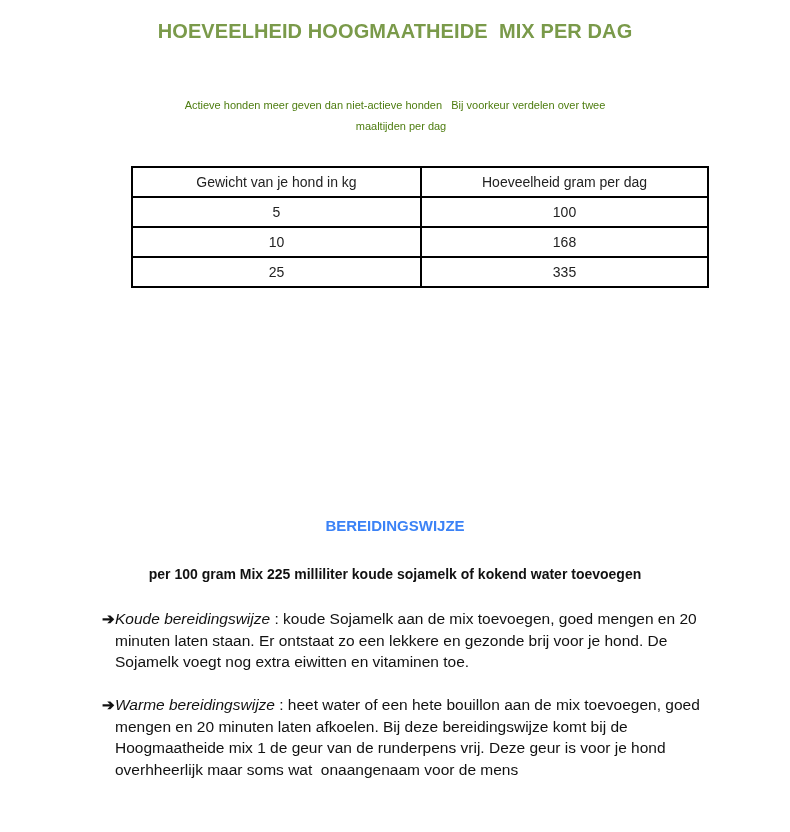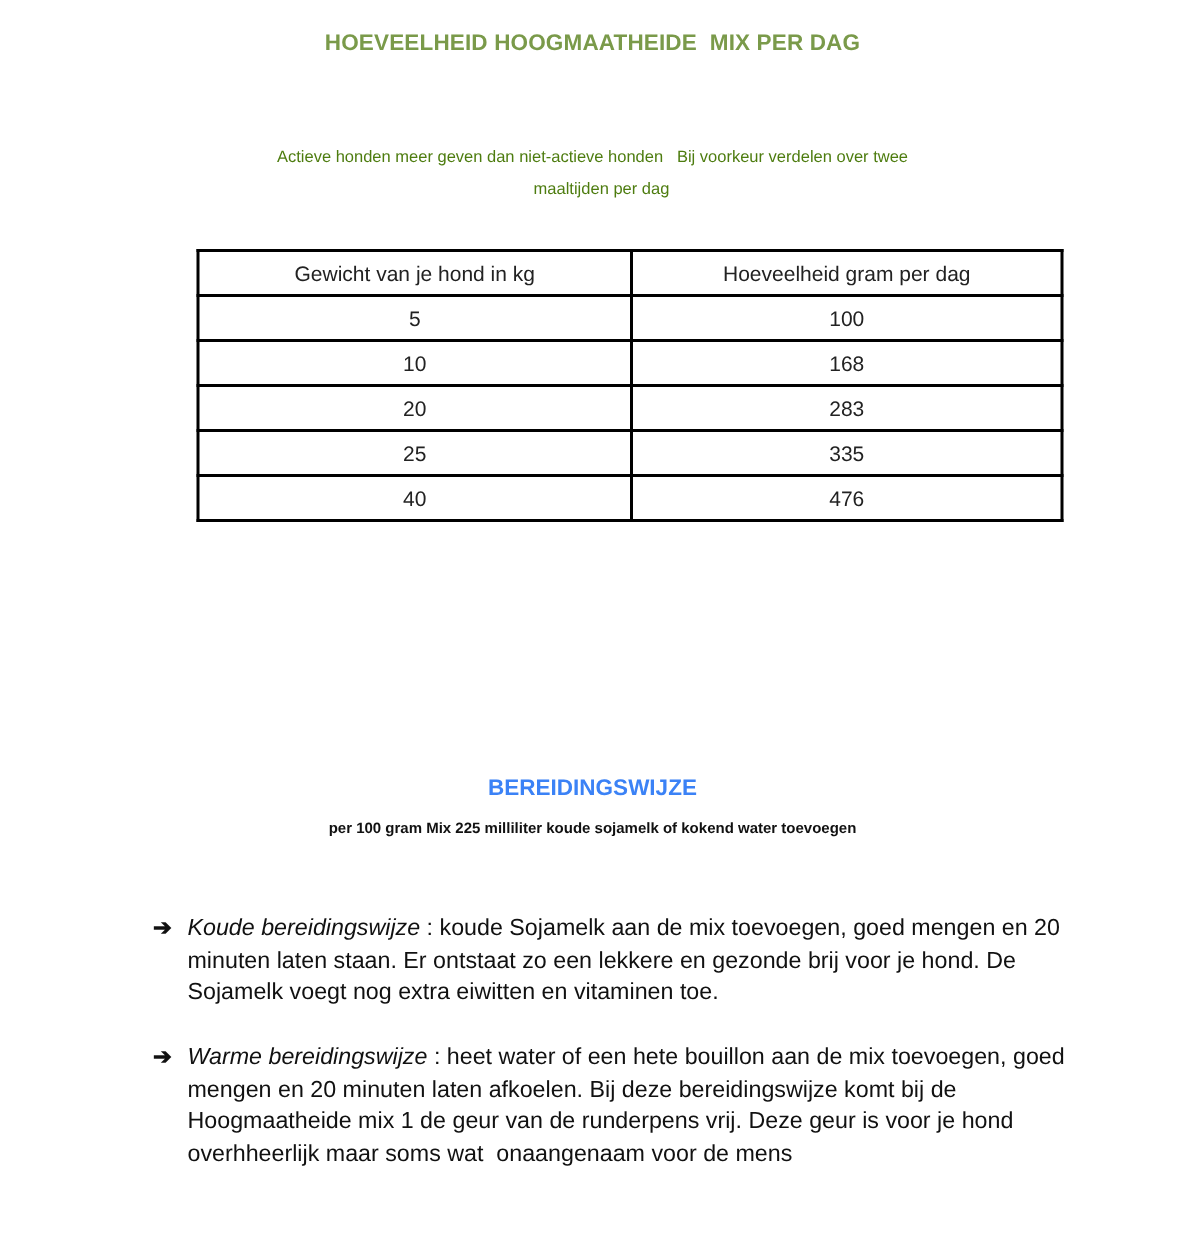--- a/index.html
+++ b/index.html
@@ -15,21 +15,21 @@
       font-family: "Liberation Sans", sans-serif;
       color: #111111;
     }
     .title {
       position: absolute;
       left: 0;
       width: 790px;
       top: 20px;
       text-align: center;
       font-weight: bold;
-      font-size: 15px;
+      font-size: 20px;
       color: #7a9a4a;
       white-space: pre;
       letter-spacing: 0.1px;
     }
     .intro {
       position: absolute;
       left: 70px;
       width: 650px;
       top: 95px;
       text-align: center;
@@ -68,44 +68,44 @@
       top: 517px;
       text-align: center;
       font-weight: bold;
       font-size: 15px;
       color: #3b82f6;
     }
     .subtitle {
       position: absolute;
       left: 0;
       width: 790px;
-      top: 547px;
+      top: 566px;
       text-align: center;
       font-weight: bold;
-      font-size: 10px;
+      font-size: 14px;
       color: #111;
     }
     .bullet {
       position: absolute;
       left: 102px;
       width: 620px;
       font-size: 15.5px;
       line-height: 21.5px;
       color: #111;
     }
     .bullet .arrow {
       position: absolute;
       left: 0;
       top: 0;
       font-size: 15px;
       font-weight: bold;
     }
     .bullet .text {
       display: block;
-      margin-left: 23px;
+      margin-left: 13px;
     }
     .bullet .label {
       font-style: italic;
     }
     #bullet-cold { top: 608px; }
     #bullet-warm { top: 694px; }
   </style>
 </head>
 <body>
 
@@ -126,30 +126,22 @@
   <tbody>
     <tr>
       <td>5</td>
       <td>100</td>
     </tr>
     <tr>
       <td>10</td>
       <td>168</td>
     </tr>
     <tr>
-      <td>20</td>
-      <td>283</td>
-    </tr>
-    <tr>
       <td>25</td>
       <td>335</td>
-    </tr>
-    <tr>
-      <td>40</td>
-      <td>476</td>
     </tr>
   </tbody>
 </table>
 
 <div class="section-title">BEREIDINGSWIJZE</div>
 
 <div class="subtitle">per 100 gram Mix 225 milliliter koude sojamelk of kokend water toevoegen</div>
 
 <div class="bullet" id="bullet-cold">
   <span class="arrow">➔</span>

